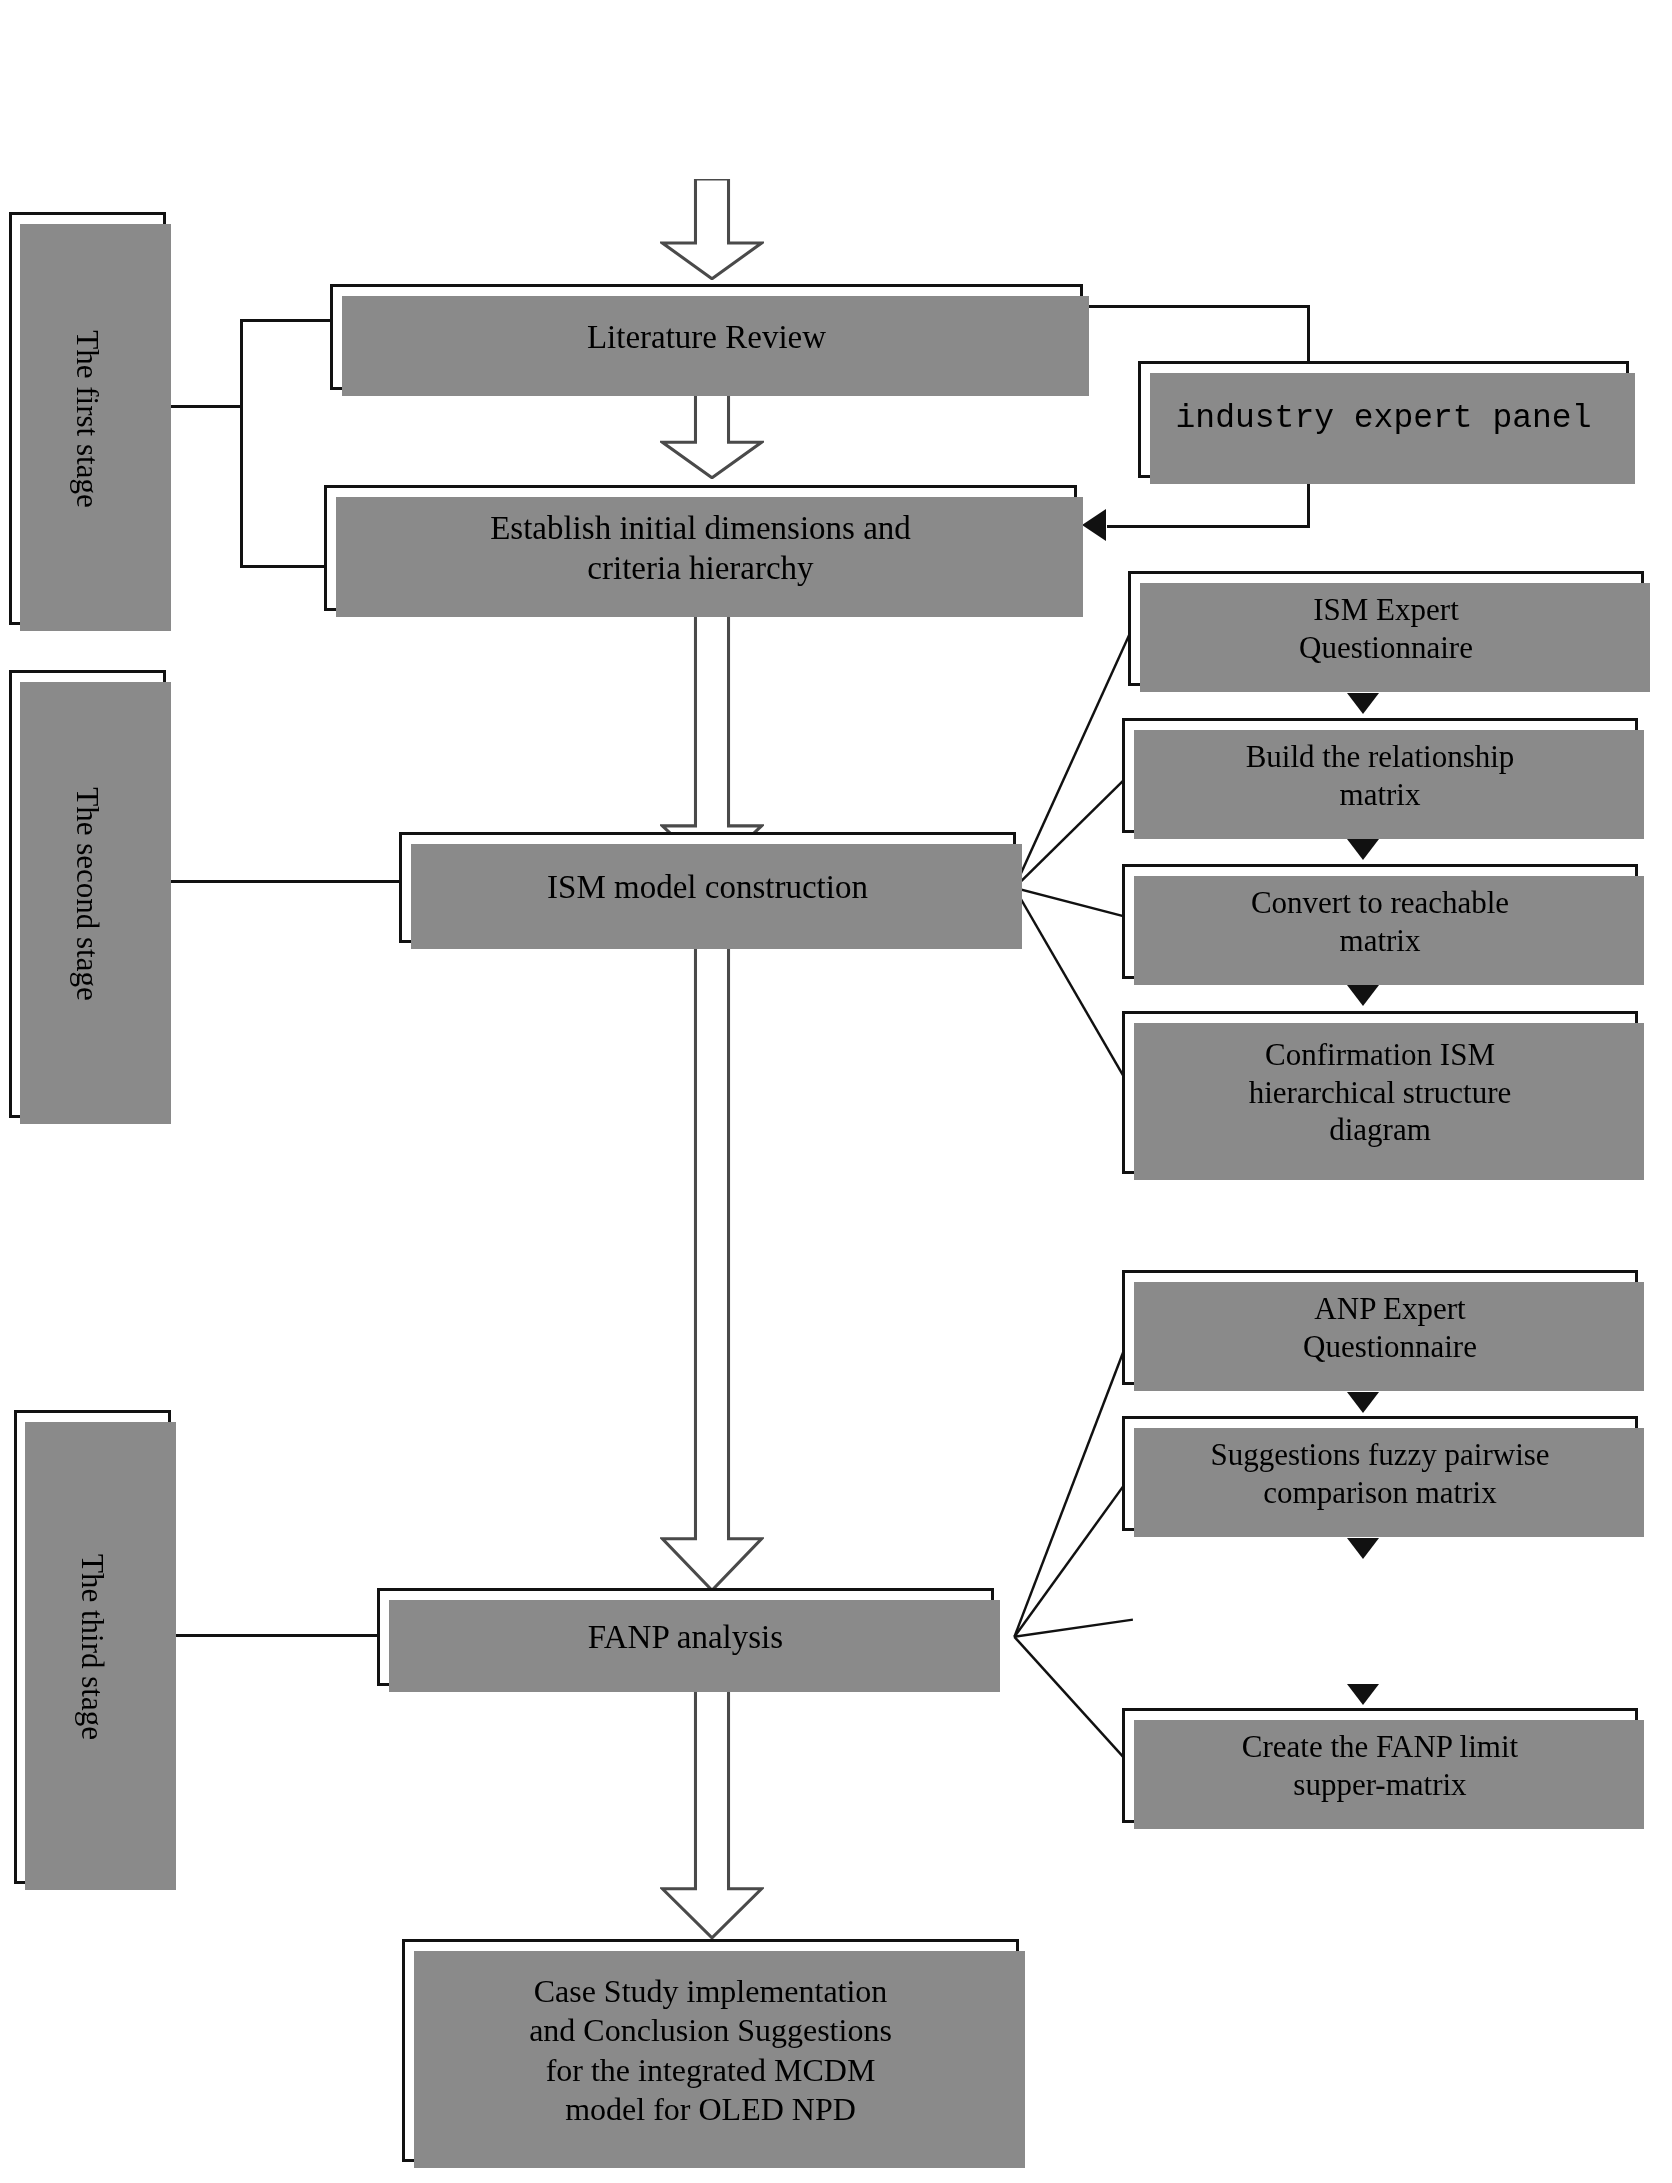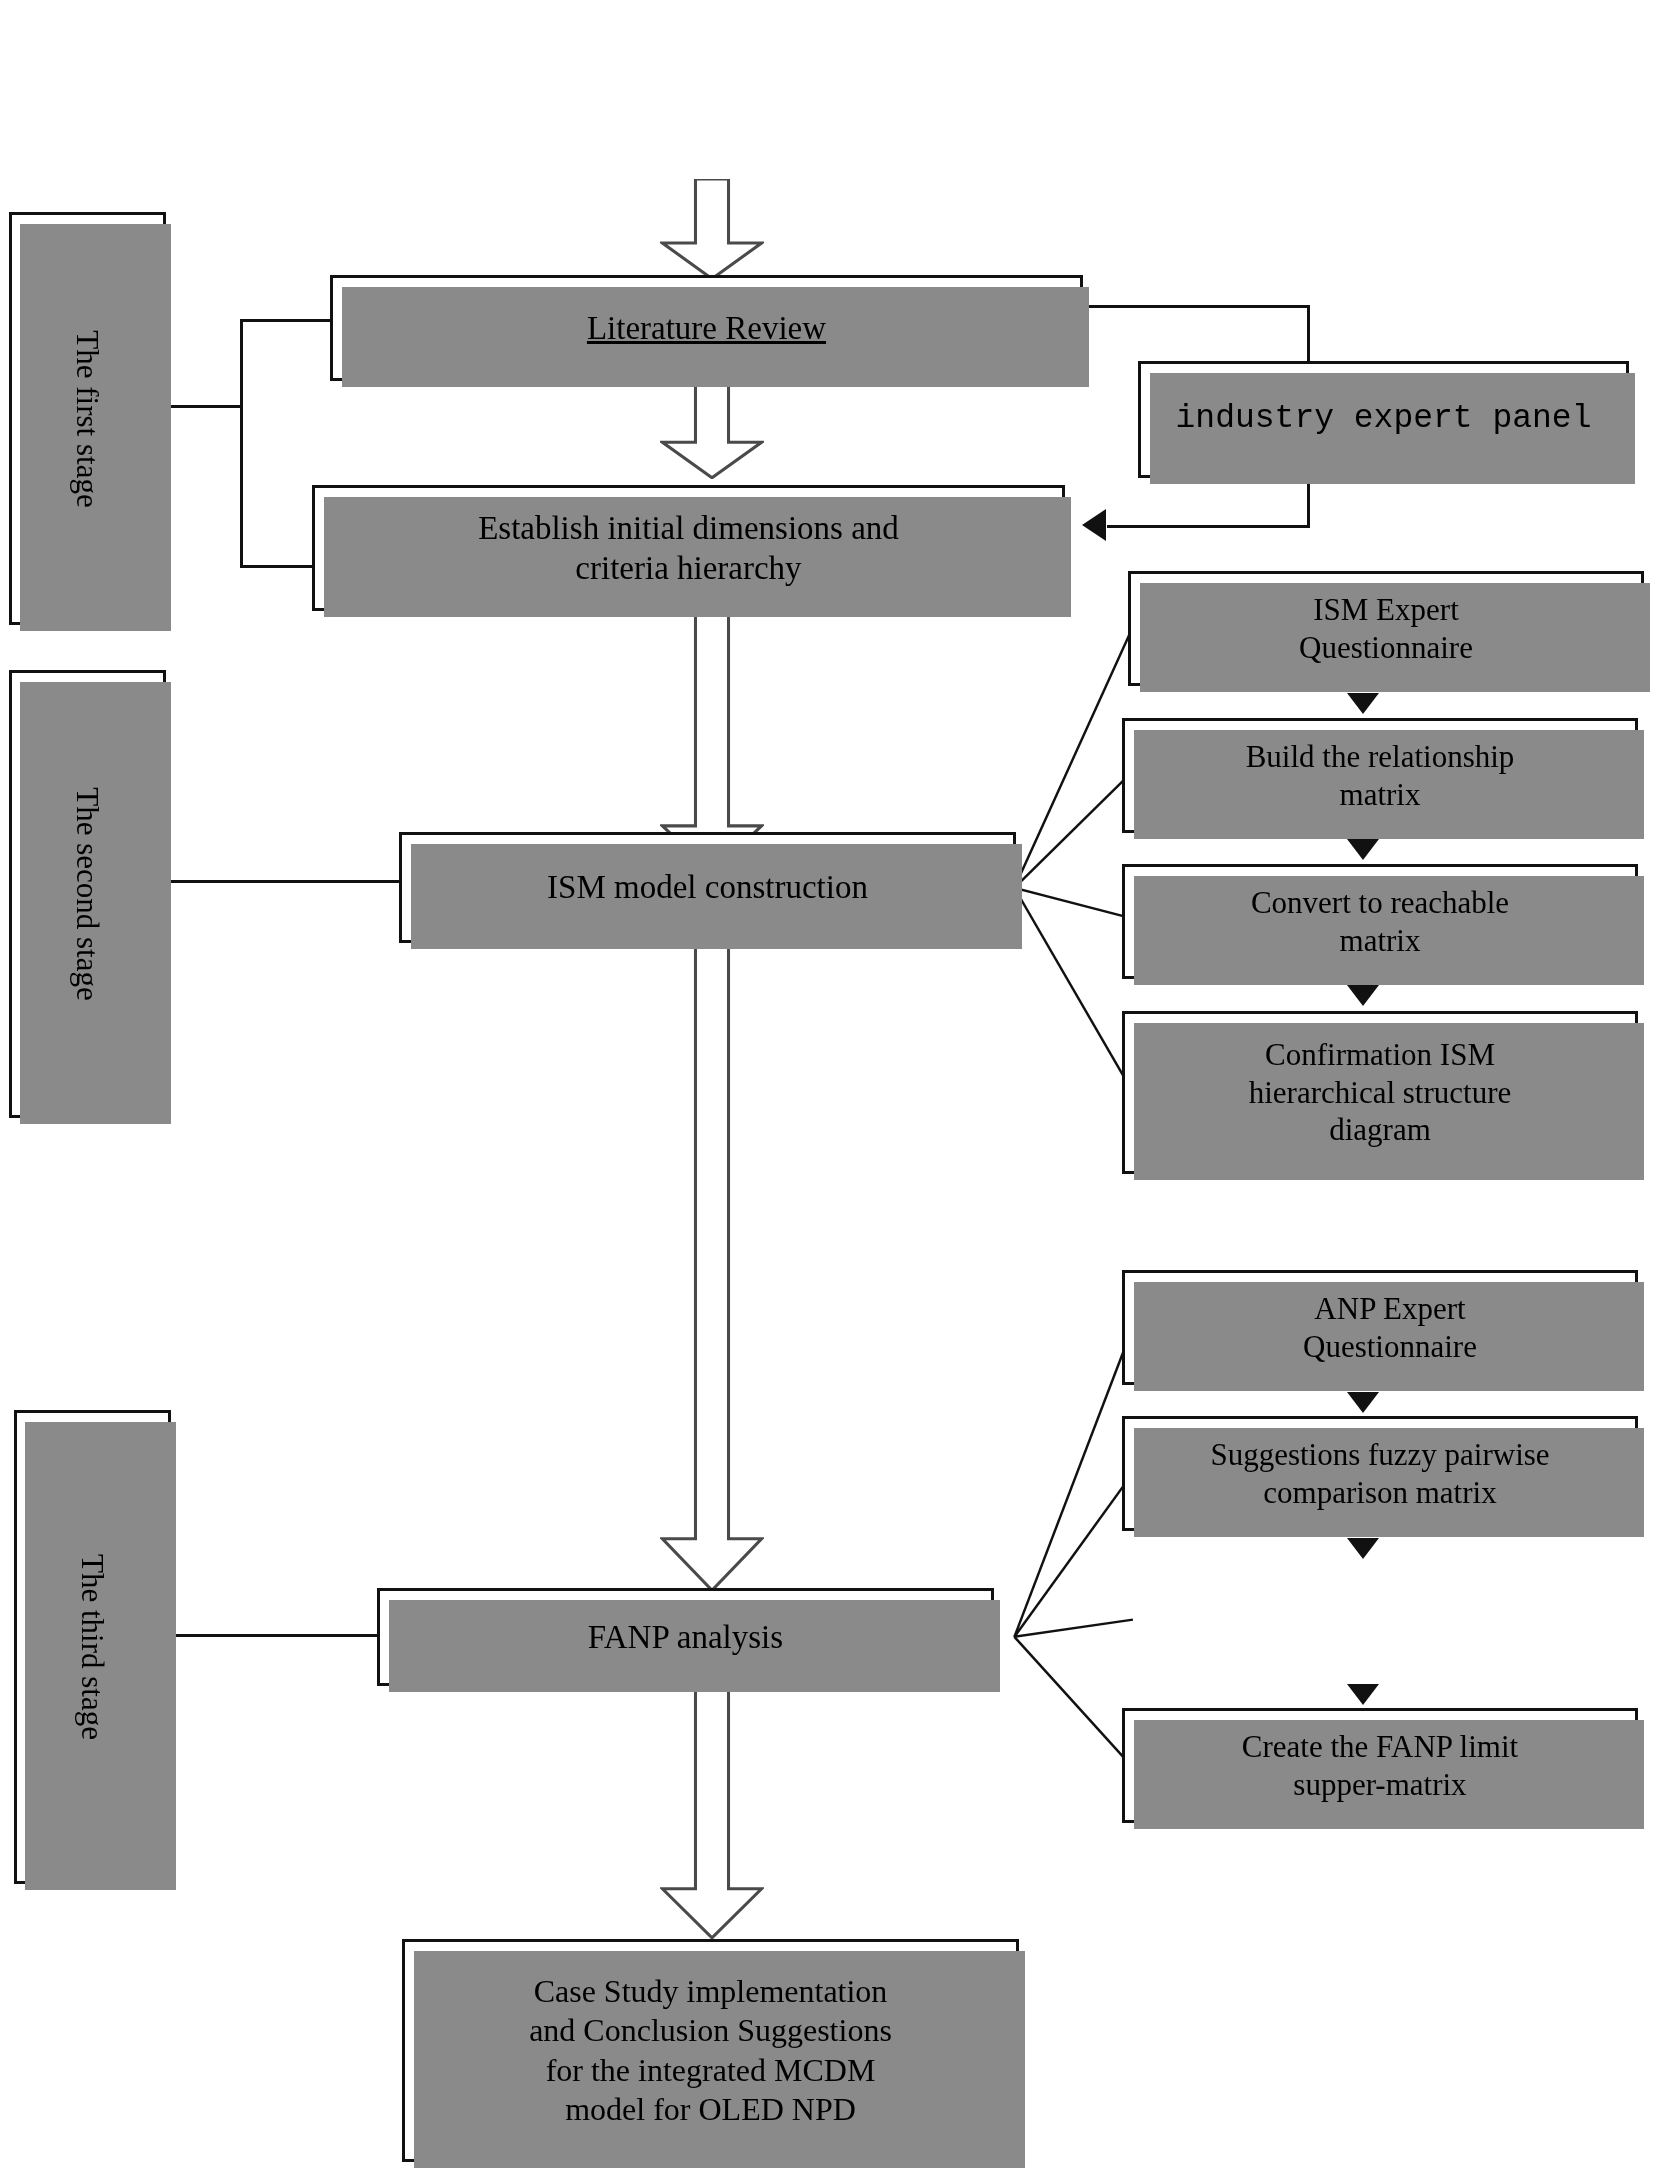--- a/index.html
+++ b/index.html
@@ -112,31 +112,31 @@
     <div class="vtext">The third stage</div>
   </div>
 
 
   <div class="blockarrow" style="left:660px; top:179px; width:104px; height:101px;">
     <svg viewBox="0 0 170 164" preserveAspectRatio="none">
       <polygon points="58,0 112,0 112,104 166,104 85,162 4,104 58,104" fill="#ffffff" stroke="#4a4a4a" stroke-width="5"></polygon>
     </svg>
   </div>
 
-  <div class="box t-big" style="left:330px; top:275px; width:753px; height:106px;text-decoration:underline;">
+  <div class="box t-big" style="left:330px; top:284px; width:753px; height:106px;">
     <span>Literature Review</span>
   </div>
 
   <div class="blockarrow" style="left:660px; top:381px; width:104px; height:98px;">
     <svg viewBox="0 0 170 160" preserveAspectRatio="none">
       <polygon points="58,0 112,0 112,100 166,100 85,158 4,100 58,100" fill="#ffffff" stroke="#4a4a4a" stroke-width="5"></polygon>
     </svg>
   </div>
 
-  <div class="box t-big" style="left:312px; top:485px; width:753px; height:126px;">
+  <div class="box t-big" style="left:324px; top:485px; width:753px; height:126px;">
     <span>
       <span>Establish initial dimensions and</span><br>
       <span>criteria hierarchy</span>
     </span>
   </div>
 
   <div class="box t-big" style="left:1138px; top:361px; width:491px; height:117px;font-family:Liberation Mono, monospace;">
     <span>industry expert panel</span>
   </div>
 

